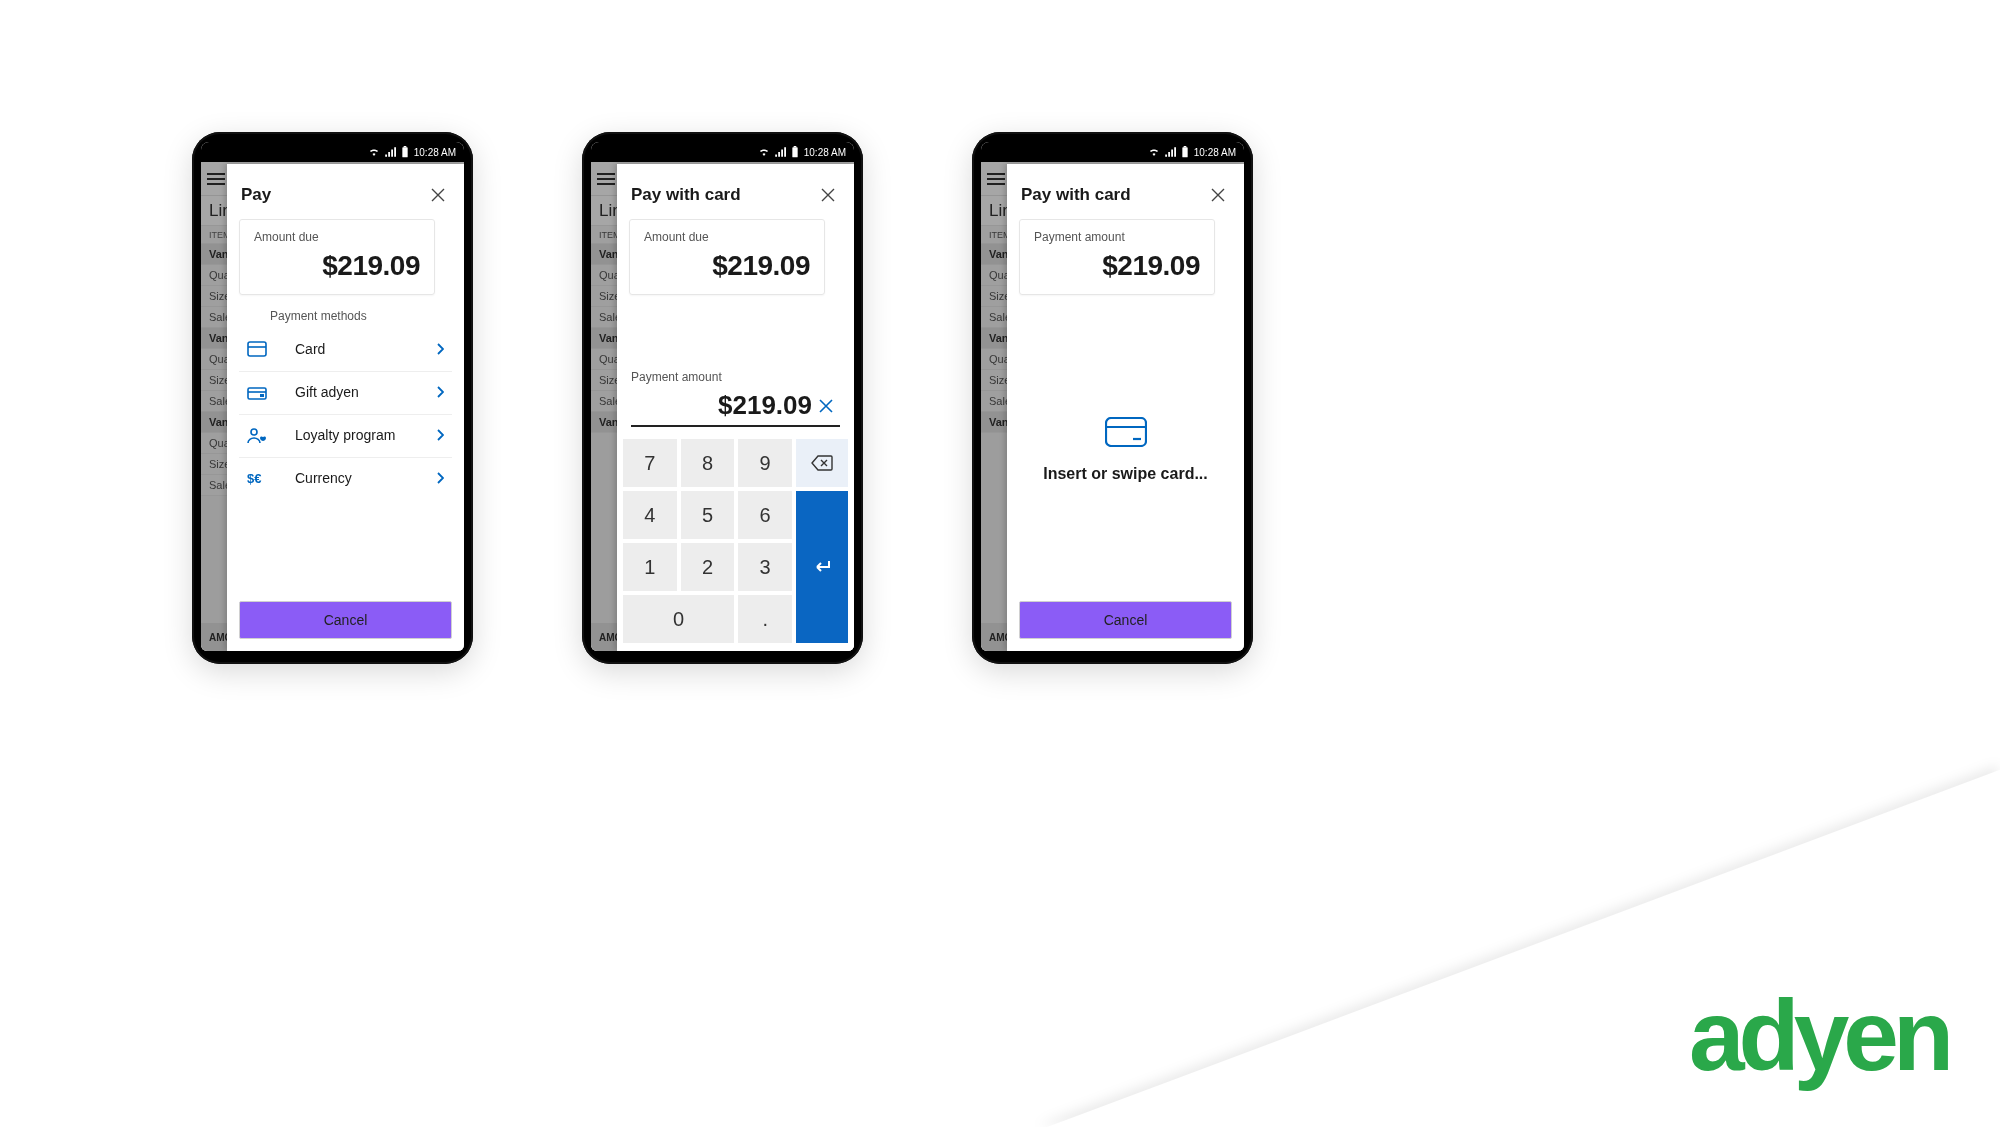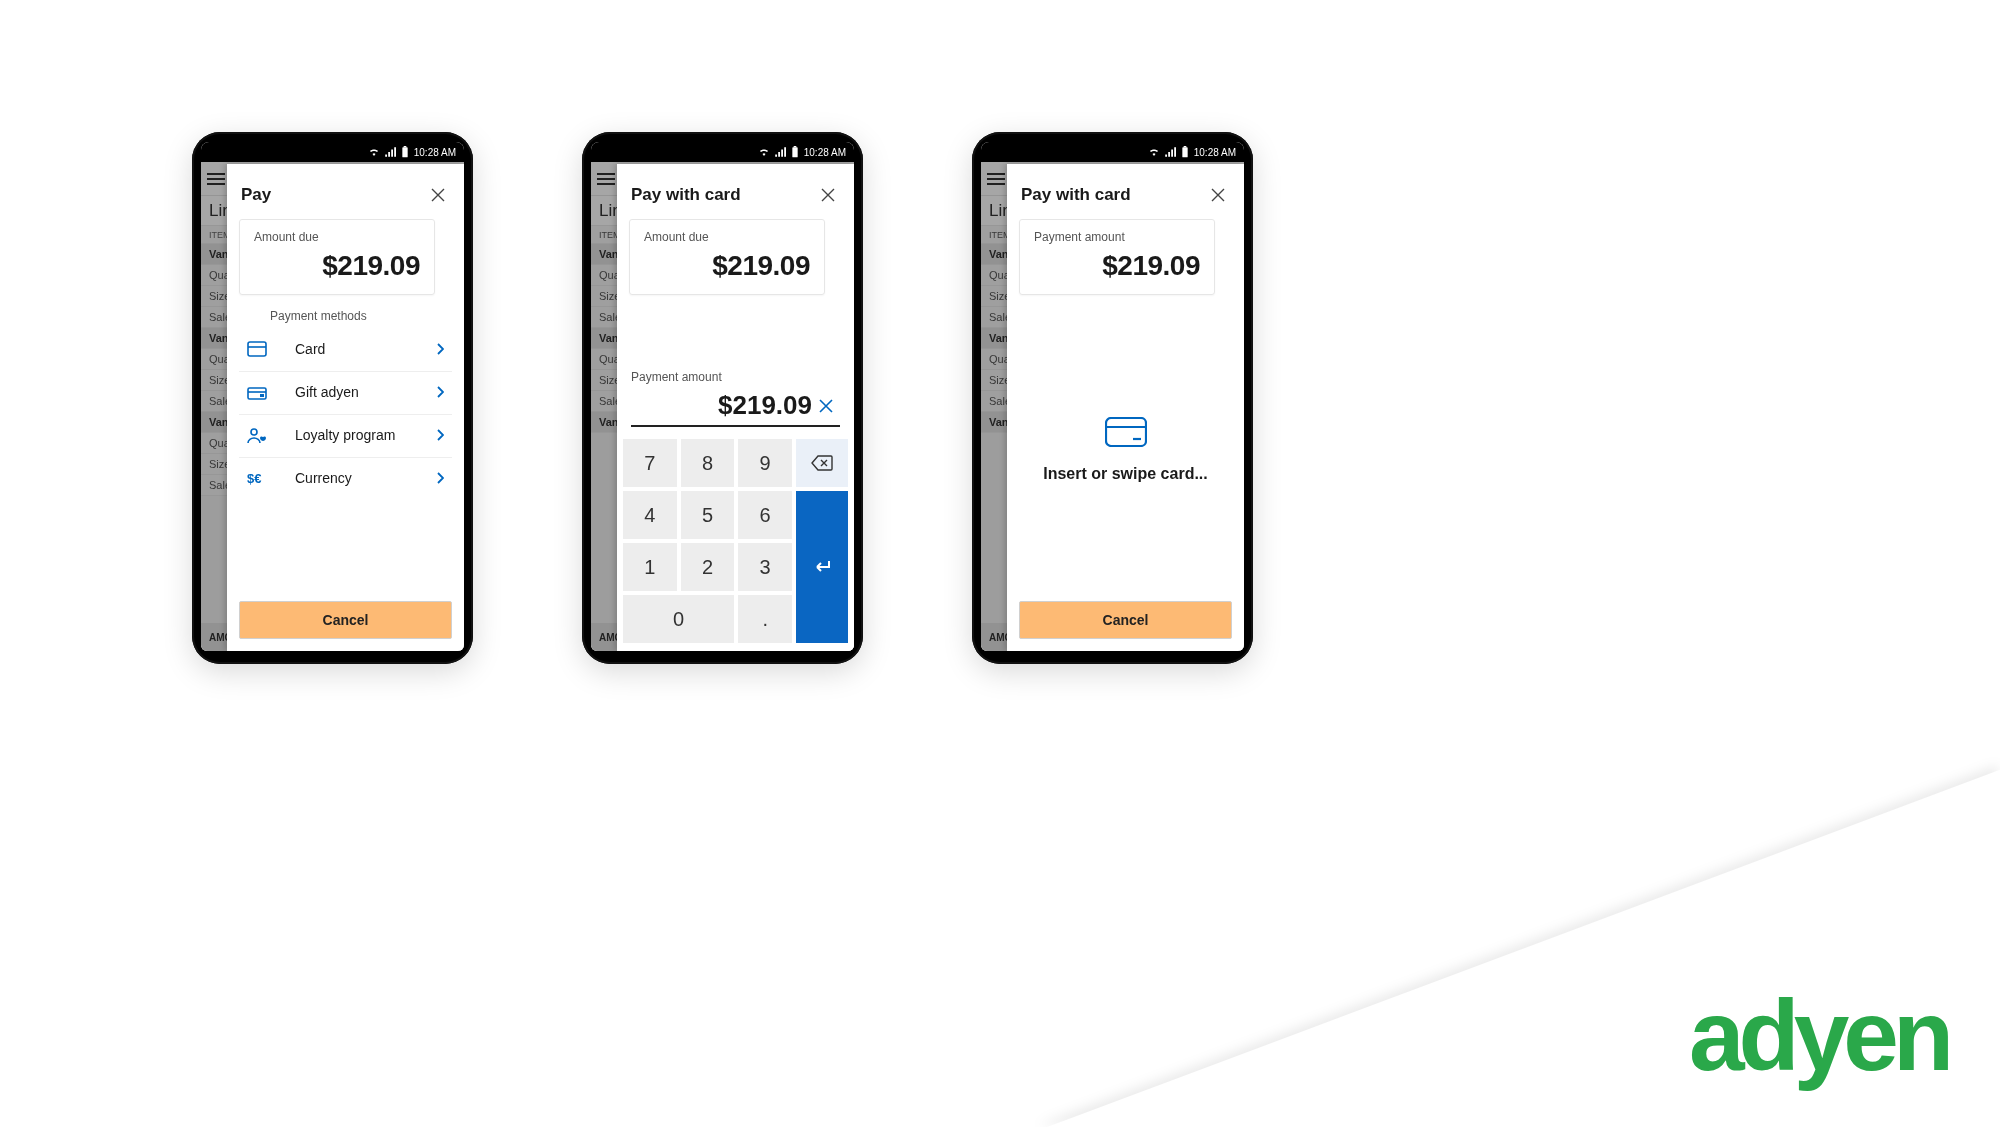--- a/index.html
+++ b/index.html
@@ -69,22 +69,22 @@
     padding:12px 8px;
     border-bottom:1px solid #eee;
     cursor:pointer;
   }
   .pm-item:last-child { border-bottom:none;}
   .pm-icon { color:#0067c0; width:20px; display:flex; justify-content:center;}
   .pm-label { flex:1; font-size:14px; color:#1a1a1a; font-weight:500;}
   .pm-chevron { color:#0067c0; }
   .modal-footer { margin-top:auto; padding:10px 12px 12px 12px;}
   .cancel-btn {
-    width:100%; height:38px; border:1px solid #d0d0d0; background:#fdba74;
-    font-size:14px; color:#222; border-radius:2px; cursor:pointer;font-weight:bold;
+    width:100%; height:38px; border:1px solid #d0d0d0; background:#8b5cf6;
+    font-size:14px; color:#222; border-radius:2px; cursor:pointer;
   }
 
   
   .pa-label { font-size:12px; color:#555; padding:0 14px 6px 14px;}
   .pa-input-row { display:flex; align-items:flex-end; margin:0 14px 8px 14px; border-bottom:2px solid #222; padding-bottom:4px;}
   .pa-input { flex:1; font-size:26px; font-weight:600; text-align:right; color:#1a1a1a;}
   .pa-clear { width:28px; text-align:center; color:#0067c0; font-size:16px; cursor:pointer; padding-bottom:4px;}
   .keypad { display:grid; grid-template-columns: repeat(3, 1fr) 52px; grid-template-rows: repeat(4, 48px); gap:4px; padding:4px 6px 8px 6px; background:#fff;}
   .key {
     background:#ededed; border:none; font-size:20px; color:#333;

